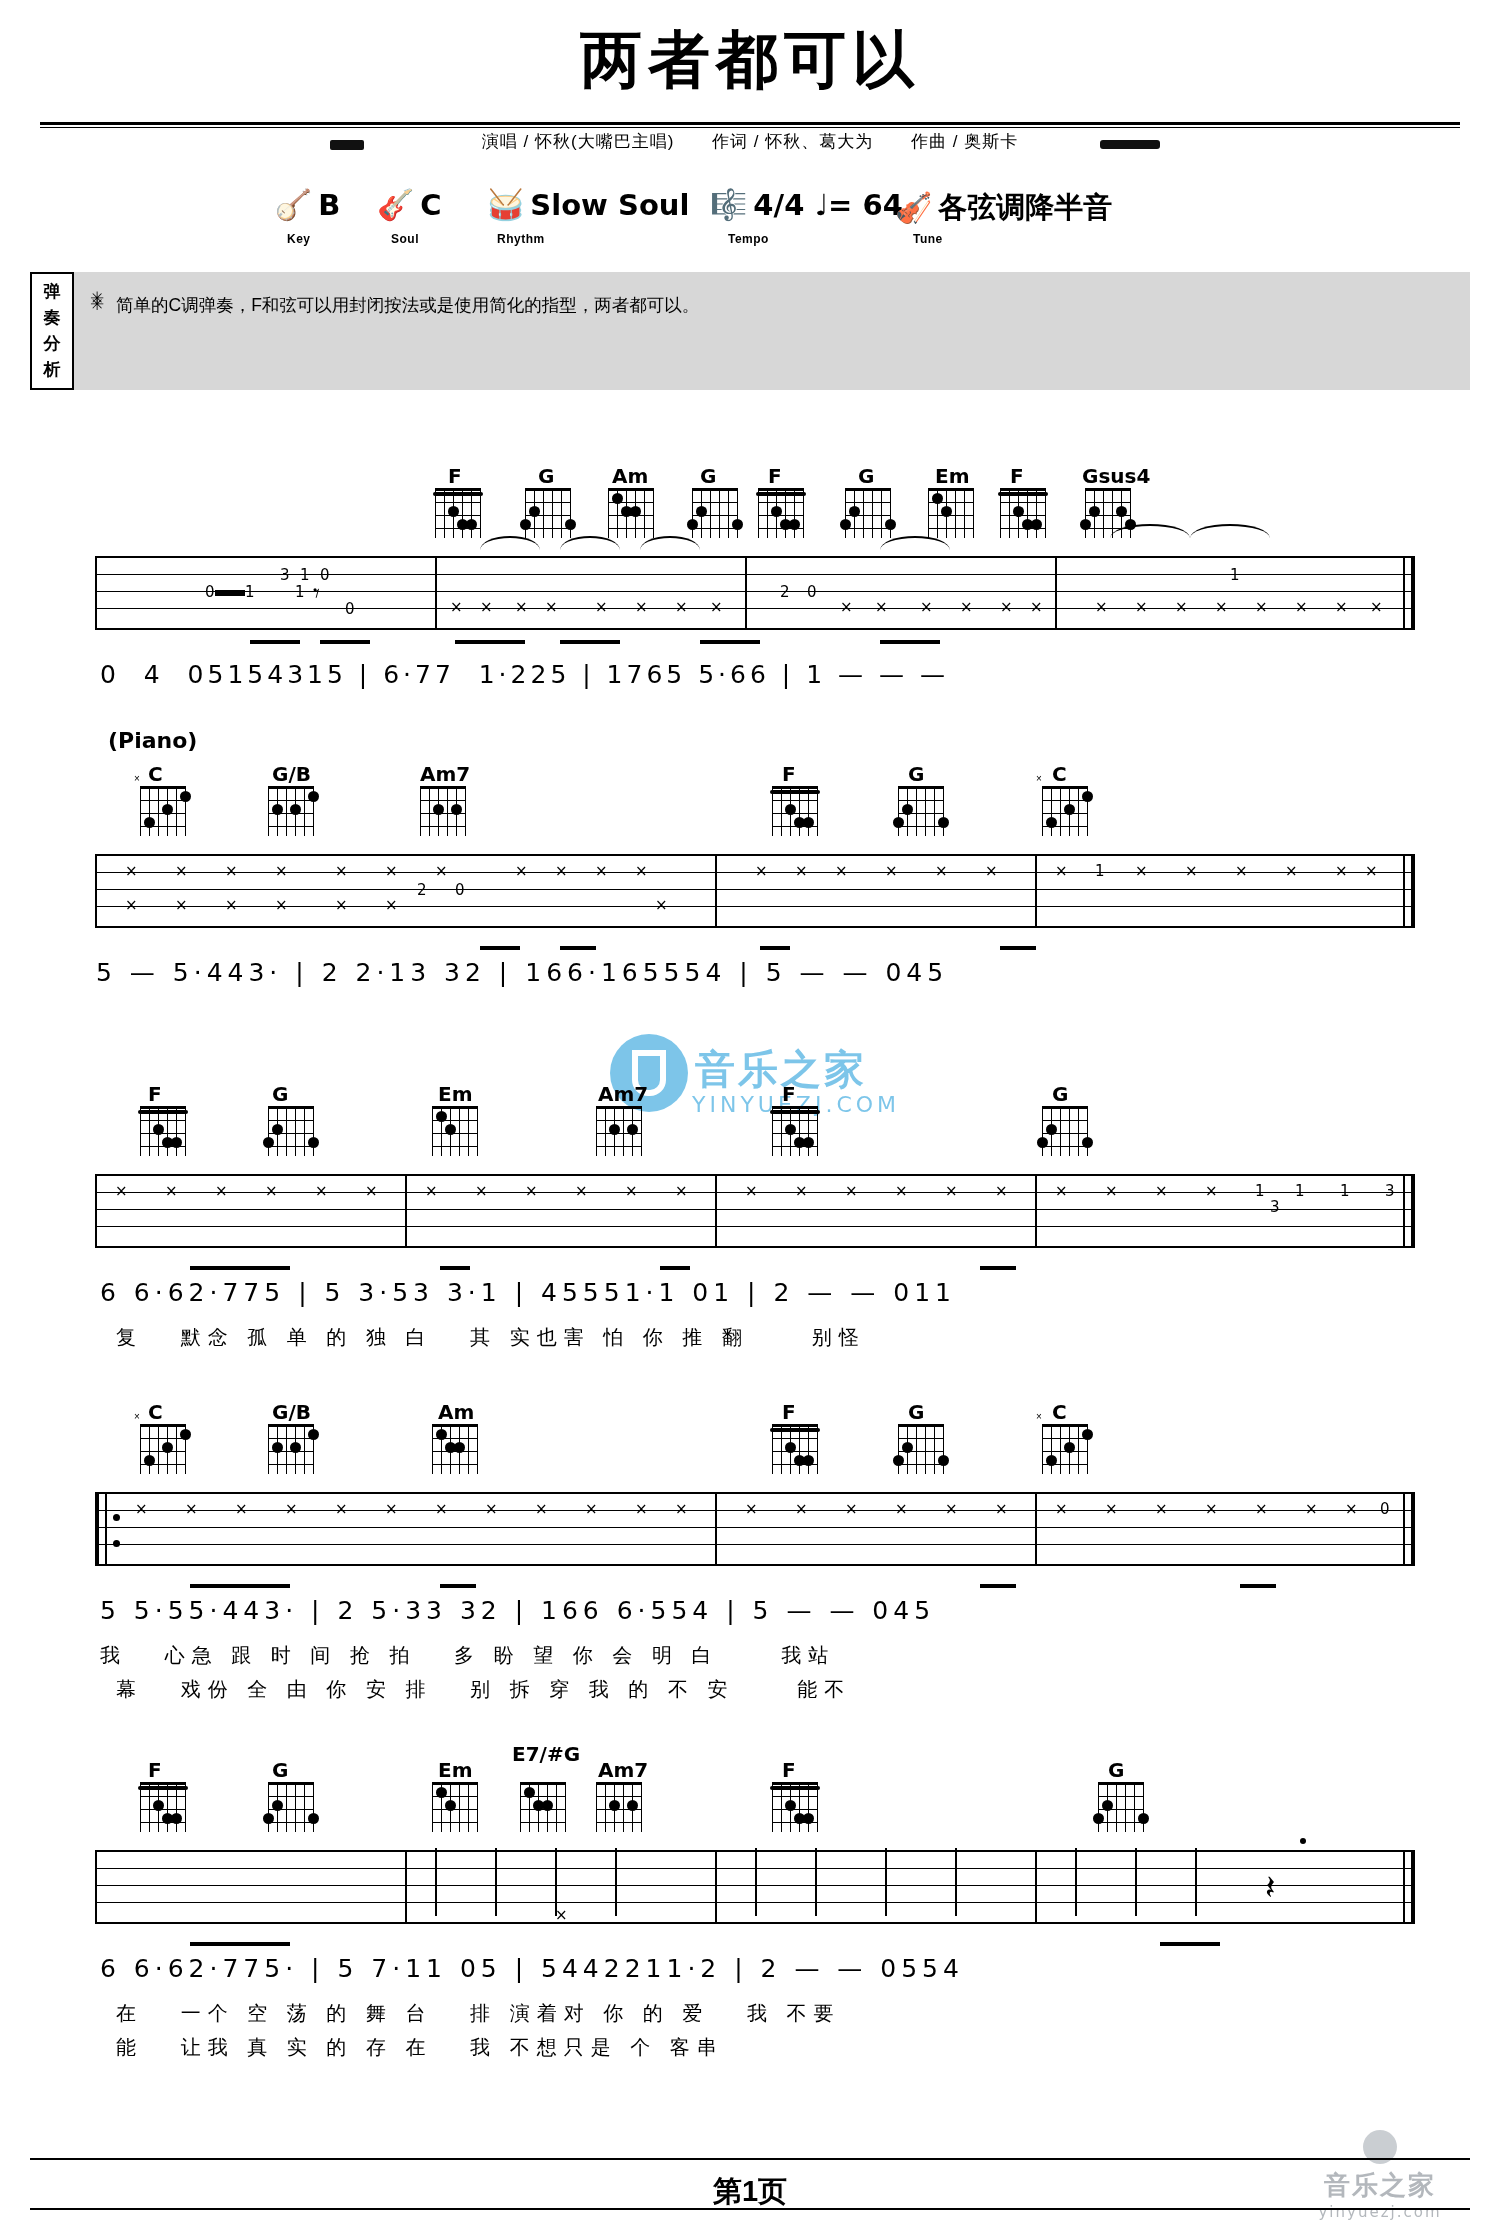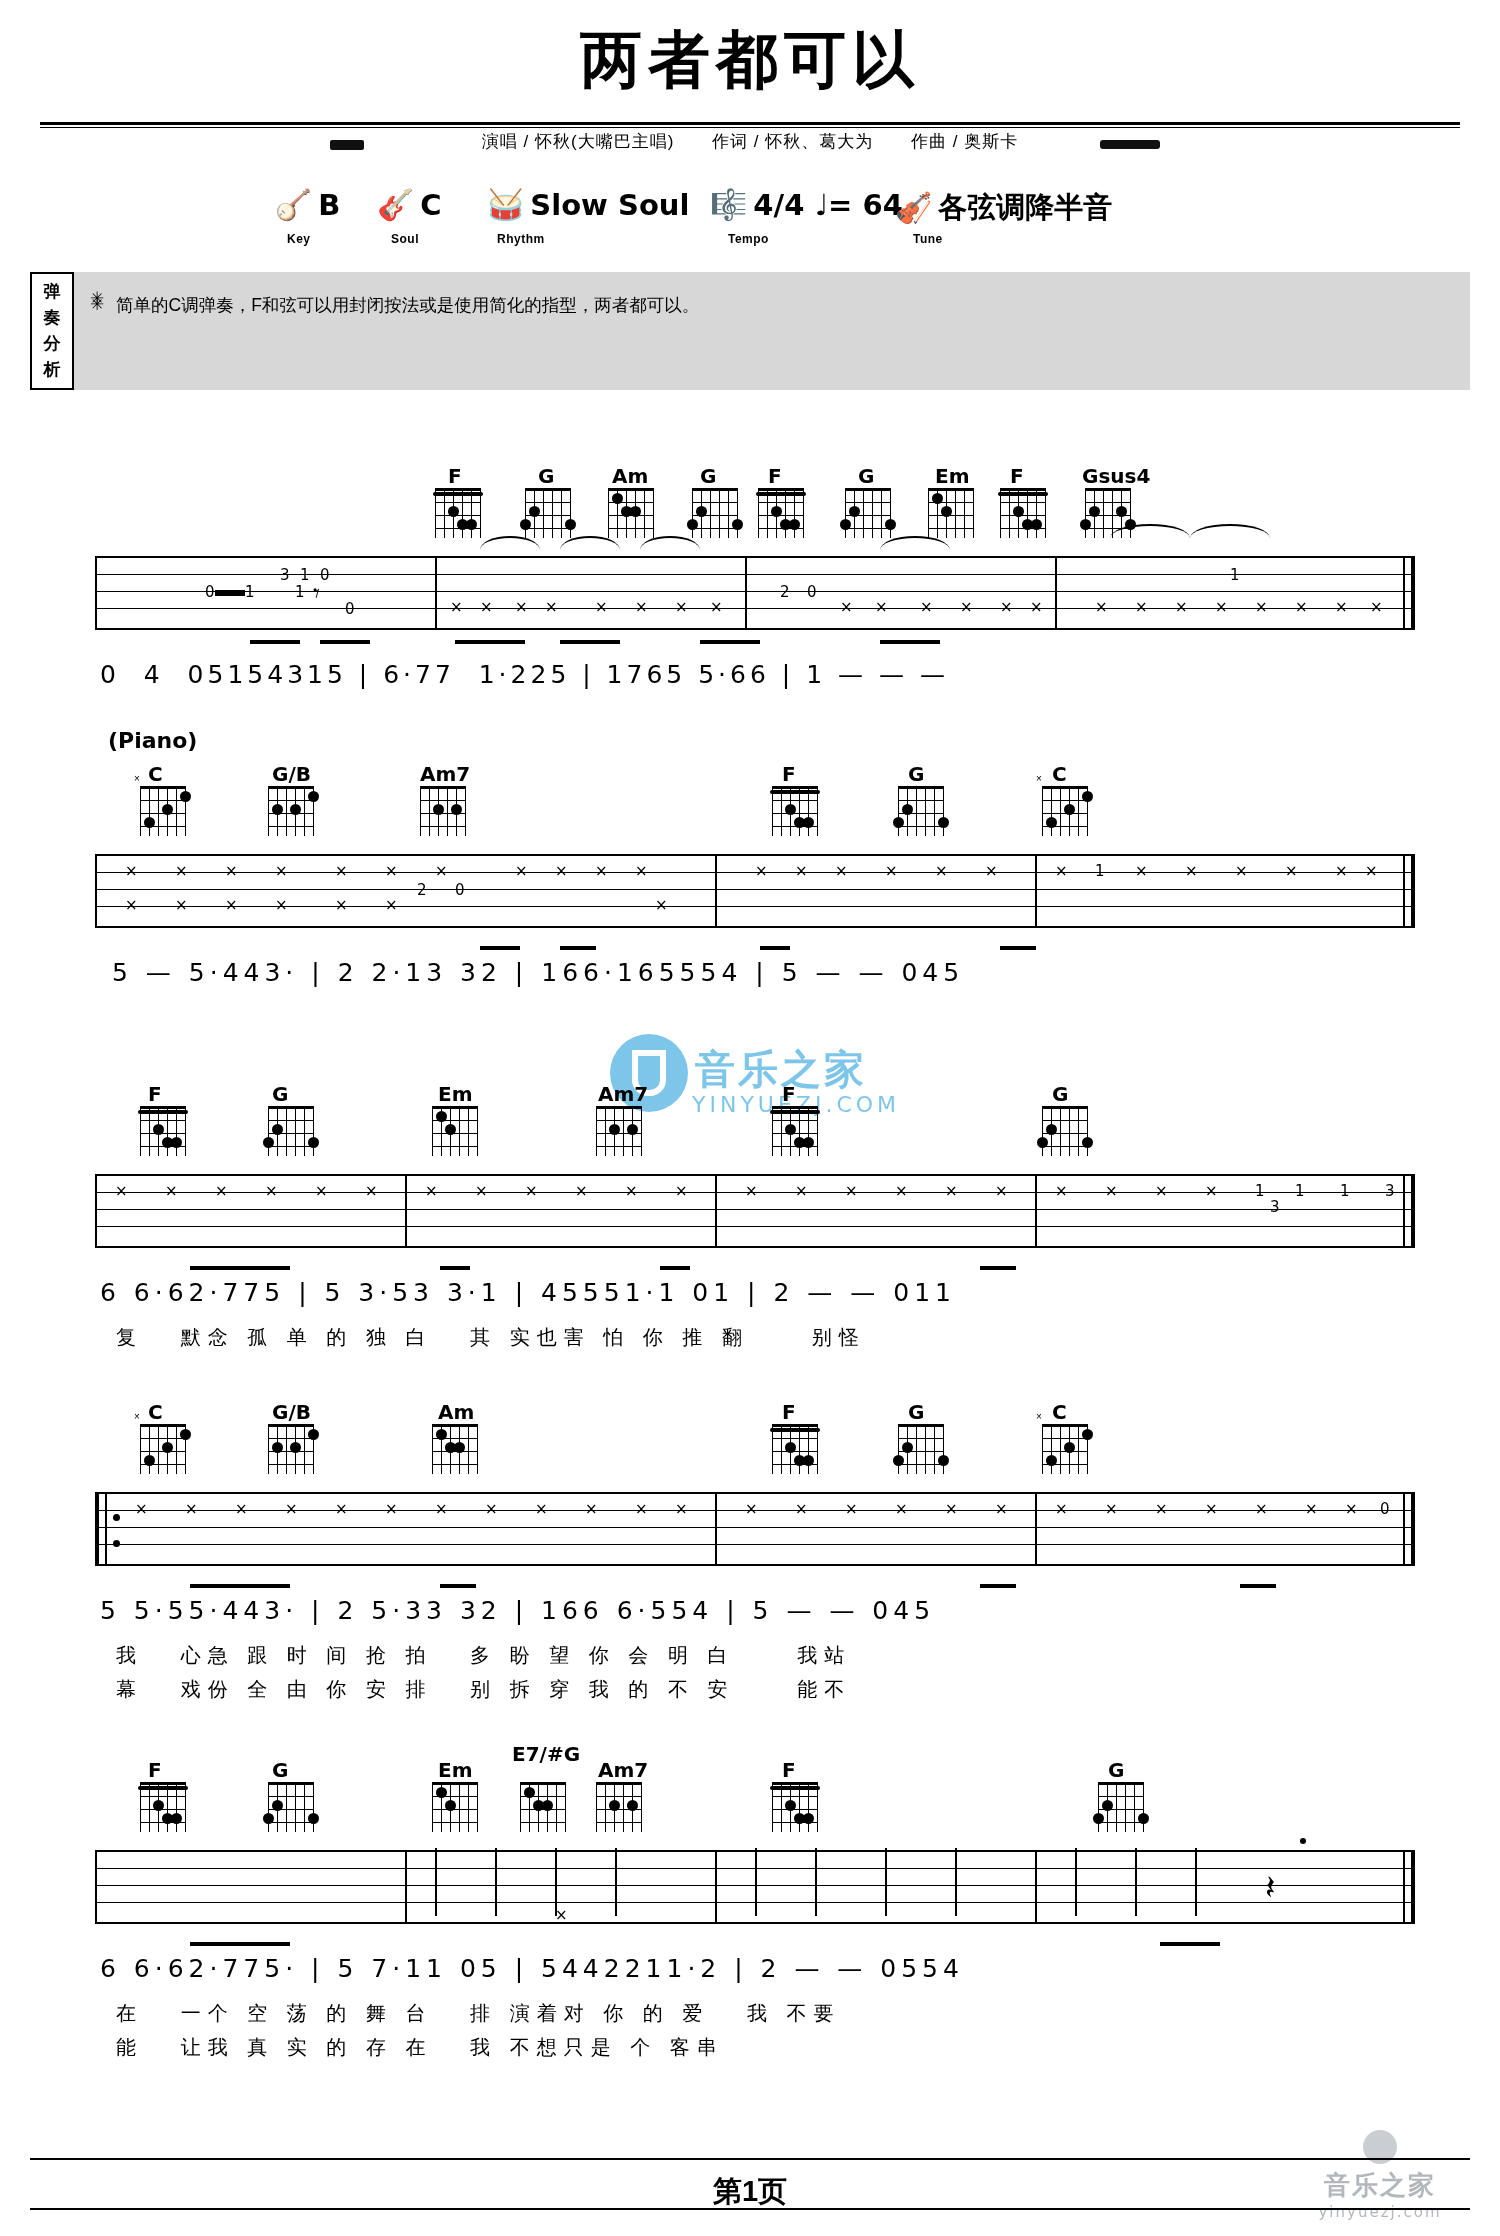--- a/index.html
+++ b/index.html
@@ -509,21 +509,21 @@
       <div class="xm" style="left:1190px;top:8px;">×</div>
         <div class="xm" style="left:1240px;top:8px;">×</div>
       <div class="xm" style="left:1270px;top:8px;">×</div>
     </div>
 
     <div class="beam" style="left:480px;top:184px;width:40px;"></div>
     <div class="beam" style="left:560px;top:184px;width:36px;"></div>
     <div class="beam" style="left:760px;top:184px;width:30px;"></div>
     <div class="beam" style="left:1000px;top:184px;width:36px;"></div>
 
-    <div class="notes" style="left:112px;top:196px;letter-spacing:5px;">5 — 5·443· | 2 2·13 32 | 166·165554 | 5 — — 045</div>
+    <div class="notes" style="left:96px;top:196px;letter-spacing:5px;">5 — 5·443· | 2 2·13 32 | 166·165554 | 5 — — 045</div>
   </div>
 
   <div class="wm">
     <div class="wmlogo"></div>
     <div class="wmtxt">音乐之家</div>
     <div class="wmsub">YINYUEZJ.COM</div>
   </div>
 
   <div class="sys" style="top:1082px;height:290px;">
     <div class="chordname" style="left:148px;top:0;">F</div>
@@ -815,21 +815,21 @@
       <div class="xm" style="left:1250px;top:8px;">×</div>
       <div class="num" style="left:1285px;top:8px;">0</div>
     </div>
 
     <div class="beam" style="left:190px;top:184px;width:100px;"></div>
     <div class="beam" style="left:440px;top:184px;width:36px;"></div>
     <div class="beam" style="left:980px;top:184px;width:36px;"></div>
     <div class="beam" style="left:1240px;top:184px;width:36px;"></div>
 
     <div class="notes" style="left:100px;top:196px;letter-spacing:5px;">5 5·55·443· | 2 5·33 32 | 166 6·554 | 5 — — 045</div>
-    <div class="lyr" style="left:116px;top:242px;letter-spacing:7px;">我   心急 跟 时 间 抢 拍   多 盼 望 你 会 明 白     我站</div>
+    <div class="lyr" style="left:100px;top:242px;letter-spacing:7px;">我   心急 跟 时 间 抢 拍   多 盼 望 你 会 明 白     我站</div>
     <div class="lyr" style="left:116px;top:276px;letter-spacing:7px;">幕   戏份 全 由 你 安 排   别 拆 穿 我 的 不 安     能不</div>
   </div>
 
   <div class="sys" style="top:1758px;height:330px;">
     <div class="chordname" style="left:148px;top:0;">F</div>
     <div class="chordname" style="left:272px;top:0;">G</div>
     <div class="chordname" style="left:438px;top:0;">Em</div>
     <div class="chordname" style="left:512px;top:-16px;">E7/#G</div>
     <div class="chordname" style="left:598px;top:0;">Am7</div>
     <div class="chordname" style="left:782px;top:0;">F</div>

